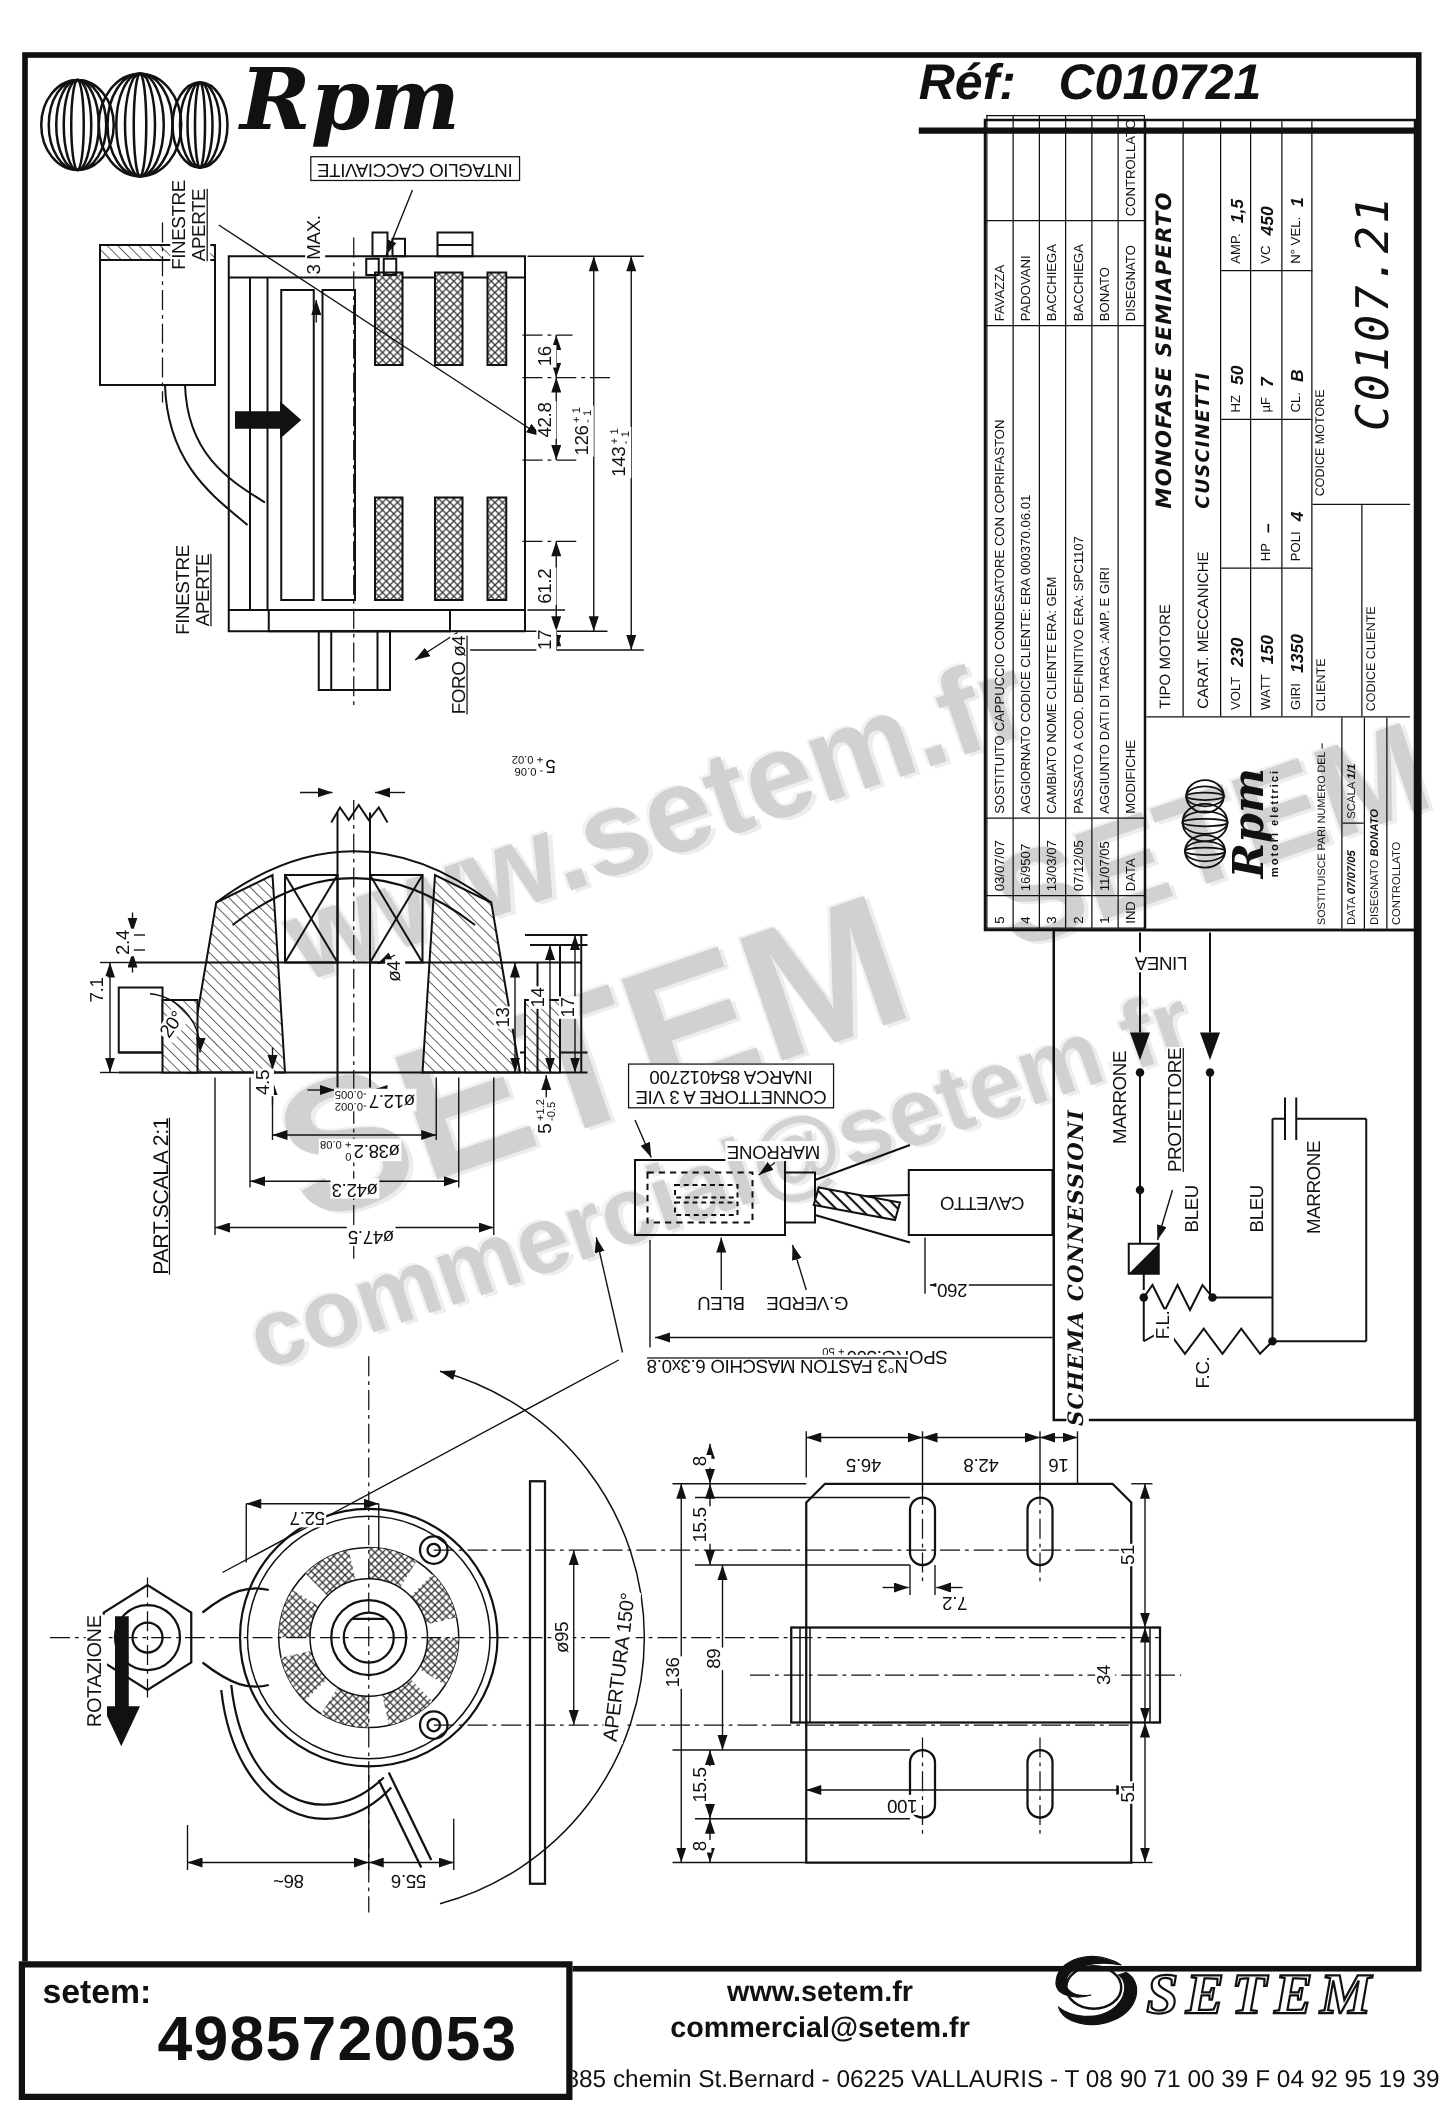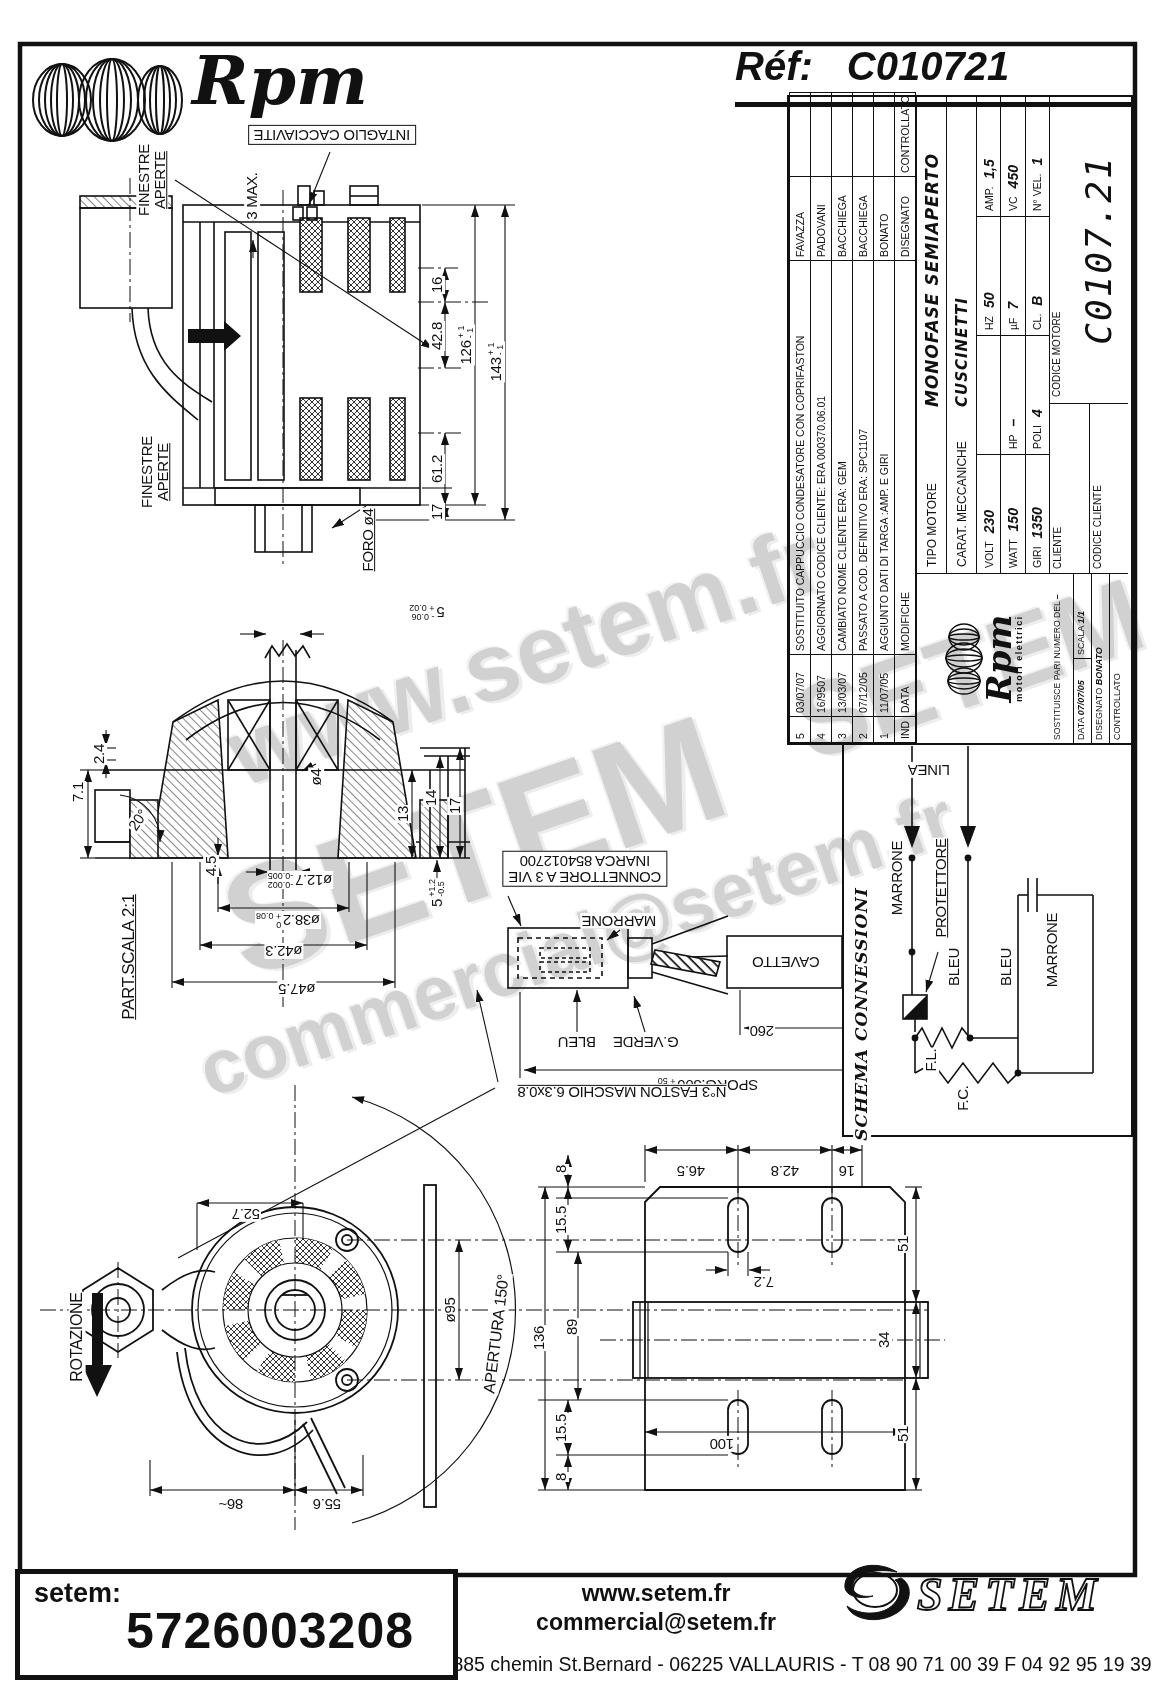--- a/index.html
+++ b/index.html
@@ -692,21 +692,21 @@
   <div class="lbl r90" style="left:572px;top:1327px;">89</div>
   <div class="lbl r90" style="left:561px;top:1428px;">15.5</div>
   <div class="lbl r90" style="left:561px;top:1477px;">8</div>
   <div class="lbl r90" style="left:903px;top:1244px;">51</div>
   <div class="lbl r90" style="left:884px;top:1340px;">34</div>
   <div class="lbl r90" style="left:903px;top:1434px;">51</div>
   <div class="lbl r180" style="left:722px;top:1444px;">100</div>
 
   <div id="codebox">
     <div id="codelabel">setem:</div>
-    <div id="codeval">5726003208</div>
+    <div id="codeval">4985720053</div>
   </div>
   <div class="foot" style="left:656px;top:1593px;">www.setem.fr</div>
   <div class="foot" style="left:656px;top:1622px;">commercial@setem.fr</div>
   <div id="address" style="left:802px;top:1664px;">885 chemin St.Bernard  -  06225 VALLAURIS  -  T 08 90 71 00 39   F 04 92 95 19 39</div>
   <svg id="setemlogo" width="300" height="80">
     <g>
       <path d="M62,16 C38,2 12,12 10,28 C8,40 24,44 38,40 C24,42 16,36 18,28 C20,17 42,12 62,16 Z" fill="#111" stroke="#111"></path>
       <ellipse cx="40" cy="34" rx="22" ry="17" fill="none" stroke="#111" stroke-width="2"></ellipse>
       <path d="M66,22 C80,30 76,52 56,60 C38,68 16,62 12,50 C22,58 42,60 54,52 C66,44 68,30 60,24 Z" fill="#111" stroke="#111"></path>
     </g>

